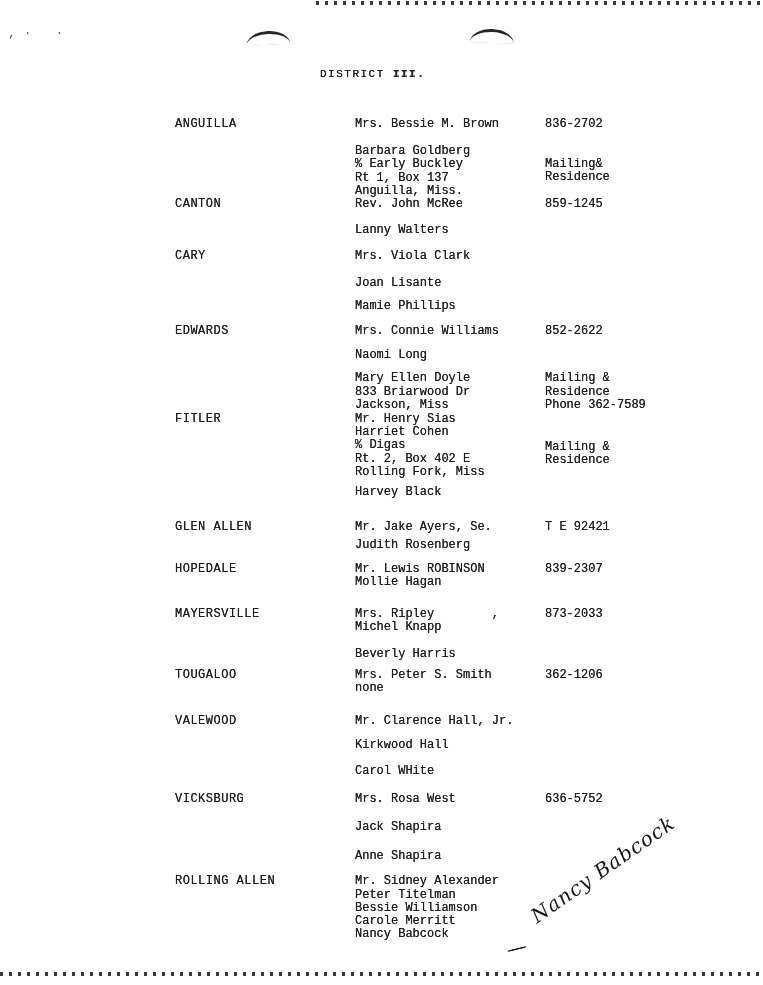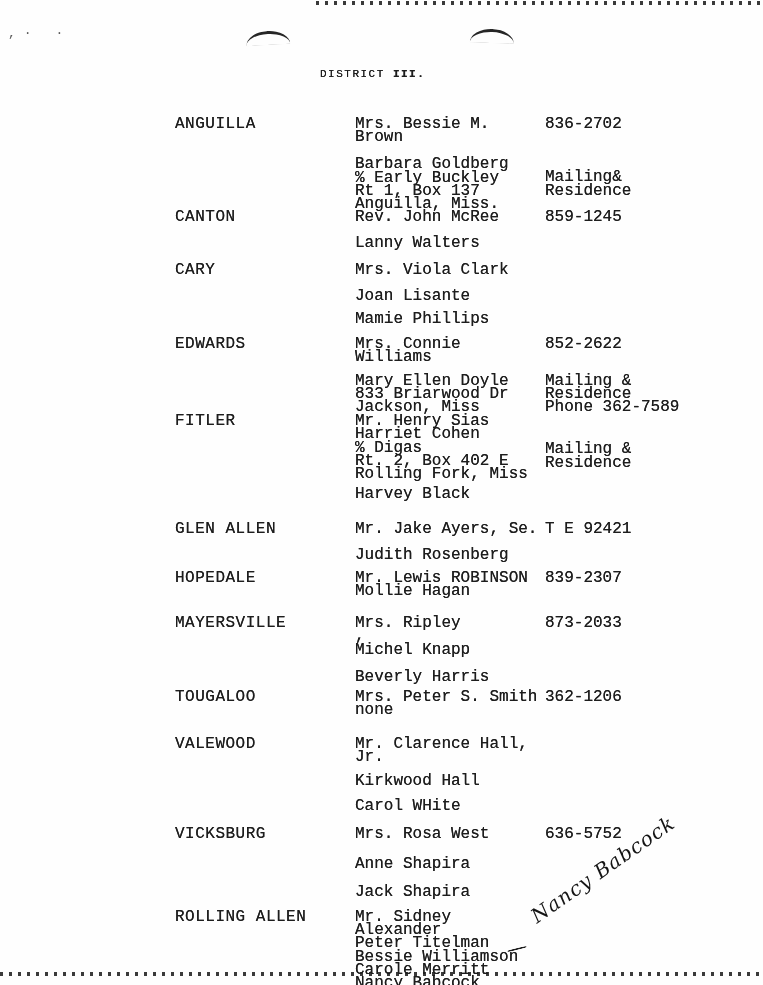--- a/index.html
+++ b/index.html
@@ -37,21 +37,21 @@
     font-size:11px; letter-spacing:1.5px;
     text-shadow:0 0 .6px rgba(15,15,15,.9);
   }
   .title .num { font-weight:700; }
 
   .rows { position:relative; }
   .row {
     display:grid;
     grid-template-columns:180px 190px 1fr;
     margin-left:175px;
-    font-size:16px; line-height:13.2px;
+    font-size:12px; line-height:13.2px;
     text-shadow:0 0 .55px rgba(15,15,15,.85);
   }
   .cell { white-space:pre-wrap; }
   .place { letter-spacing:.5px; }
   .note-mid  { padding-top:13px; }
   .note-mid2 { padding-top:15px; }
 
   .signature {
     position:absolute; left:533px; top:906px;
     transform:rotate(-35deg); transform-origin:0 50%;
@@ -126,20 +126,25 @@
       <div class="cell name">Mamie Phillips</div>
       <div class="cell note"></div>
     </div>
 
     <div class="row" style="margin-top:12px">
       <div class="cell place">EDWARDS</div>
       <div class="cell name">Mrs. Connie Williams</div>
       <div class="cell note">852-2622</div>
     </div>
 
+    <div class="row" style="margin-top:11px">
+      <div class="cell place"></div>
+      <div class="cell name">Naomi Long</div>
+      <div class="cell note"></div>
+    </div>
 
     <div class="row" style="margin-top:10px">
       <div class="cell place"></div>
       <div class="cell name">Mary Ellen Doyle
 833 Briarwood Dr
 Jackson, Miss</div>
       <div class="cell note">Mailing &amp;
 Residence
 Phone 362-7589</div>
     </div>
@@ -165,21 +170,21 @@
       <div class="cell name">Harvey Black</div>
       <div class="cell note"></div>
     </div>
 
     <div class="row" style="margin-top:22px">
       <div class="cell place">GLEN ALLEN</div>
       <div class="cell name">Mr. Jake Ayers, Se.</div>
       <div class="cell note">T E 92421</div>
     </div>
 
-    <div class="row" style="margin-top:12px">
+    <div class="row" style="margin-top:5px">
       <div class="cell place"></div>
       <div class="cell name">Judith Rosenberg</div>
       <div class="cell note"></div>
     </div>
 
     <div class="row" style="margin-top:10px">
       <div class="cell place">HOPEDALE</div>
       <div class="cell name">Mr. Lewis ROBINSON
 Mollie Hagan</div>
       <div class="cell note">839-2307</div>
@@ -222,29 +227,29 @@
       <div class="cell name">Carol WHite</div>
       <div class="cell note"></div>
     </div>
 
     <div class="row" style="margin-top:15px">
       <div class="cell place">VICKSBURG</div>
       <div class="cell name">Mrs. Rosa West</div>
       <div class="cell note">636-5752</div>
     </div>
 
+    <div class="row" style="margin-top:15px">
+      <div class="cell place"></div>
+      <div class="cell name">Jack Shapira</div>
+      <div class="cell note"></div>
+    </div>
+
     <div class="row" style="margin-top:16px">
       <div class="cell place"></div>
       <div class="cell name">Anne Shapira</div>
-      <div class="cell note"></div>
-    </div>
-
-    <div class="row" style="margin-top:15px">
-      <div class="cell place"></div>
-      <div class="cell name">Jack Shapira</div>
       <div class="cell note"></div>
     </div>
 
     <div class="row" style="margin-top:12px">
       <div class="cell place">ROLLING ALLEN</div>
       <div class="cell name">Mr. Sidney Alexander
 Peter Titelman
 Bessie Williamson
 Carole Merritt
 Nancy Babcock</div>

